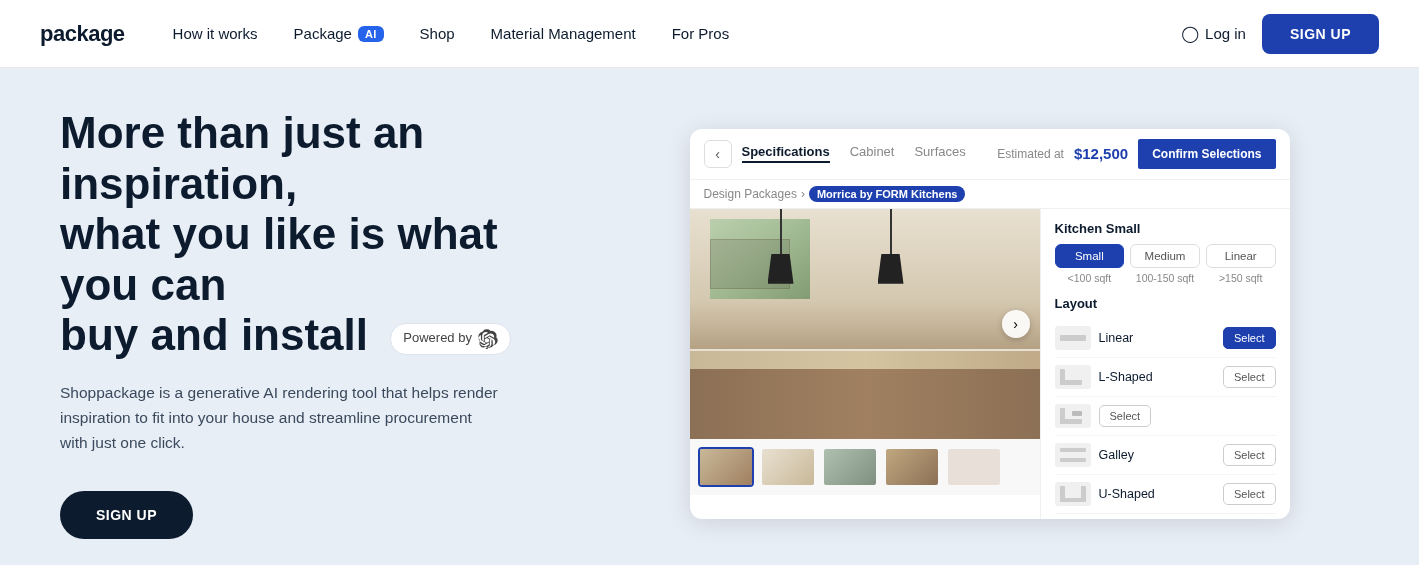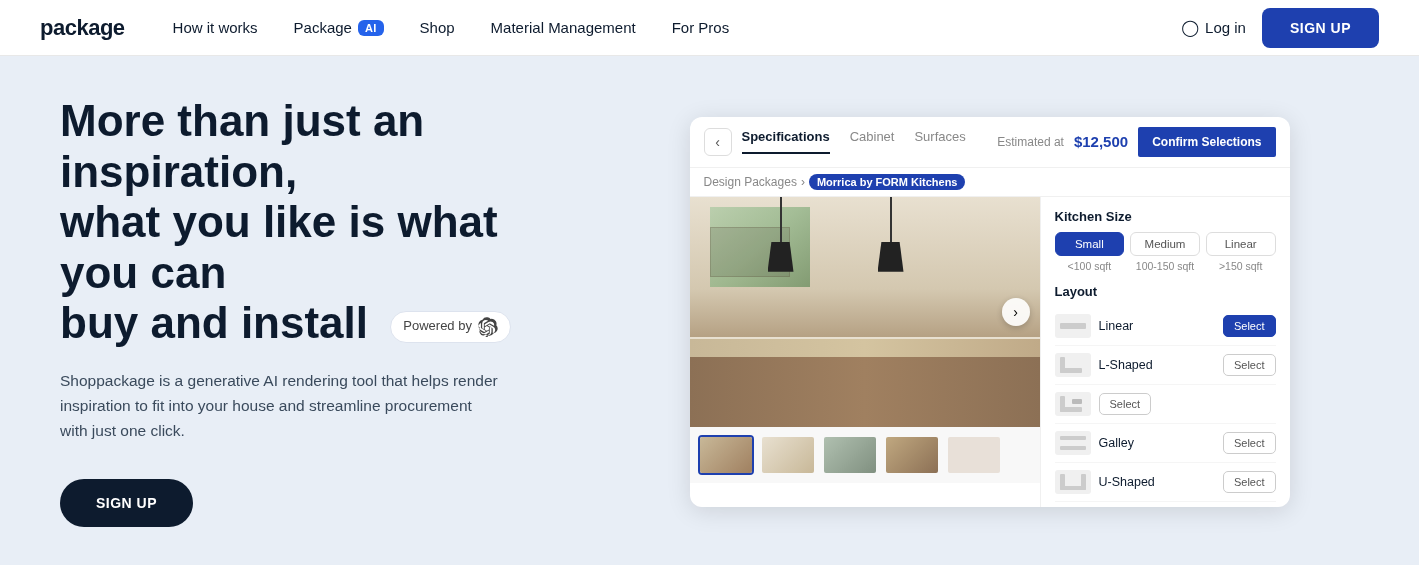--- a/index.html
+++ b/index.html
@@ -3,21 +3,21 @@
   <meta charset="utf-8">
   <style>
     * { box-sizing: border-box; margin: 0; padding: 0; }
     body { font-family: -apple-system, BlinkMacSystemFont, 'Segoe UI', sans-serif; background: #fff; }
 
     
     .navbar {
       display: flex;
       align-items: center;
       padding: 0 40px;
-      height: 56px;
+      height: 68px;
       background: #fff;
       border-bottom: 1px solid #e8e8e8;
       position: relative;
       z-index: 10;
     }
     .nav-logo {
       font-size: 22px;
       font-weight: 800;
       color: #0d1b2e;
       letter-spacing: -0.5px;
@@ -174,21 +174,21 @@
     }
     .card-tabs {
       display: flex;
       gap: 20px;
       flex: 1;
     }
     .card-tab {
       font-size: 13px;
       color: #888;
       cursor: pointer;
-      padding-bottom: 8px;
+      padding-bottom: 2px;
       font-weight: 500;
     }
     .card-tab.active {
       color: #0d1b2e;
       font-weight: 700;
       border-bottom: 2px solid #0d1b2e;
     }
     .card-price-area {
       display: flex;
       align-items: center;
@@ -545,21 +545,21 @@
             <div class="thumb">
               <div class="thumb-img thumb4"></div>
             </div>
             <div class="thumb">
               <div class="thumb-img thumb5"></div>
             </div>
           </div>
         </div>
 
         <div class="card-right">
-          <div class="section-title">Kitchen Size</div>
+          <div class="section-title">Kitchen Small</div>
           <div class="size-row">
             <button class="size-btn active">Small</button>
             <button class="size-btn">Medium</button>
             <button class="size-btn">Linear</button>
           </div>
           <div class="size-sub-row">
             <span class="size-sub">&lt;100 sqft</span>
             <span class="size-sub">100-150 sqft</span>
             <span class="size-sub">&gt;150 sqft</span>
           </div>

